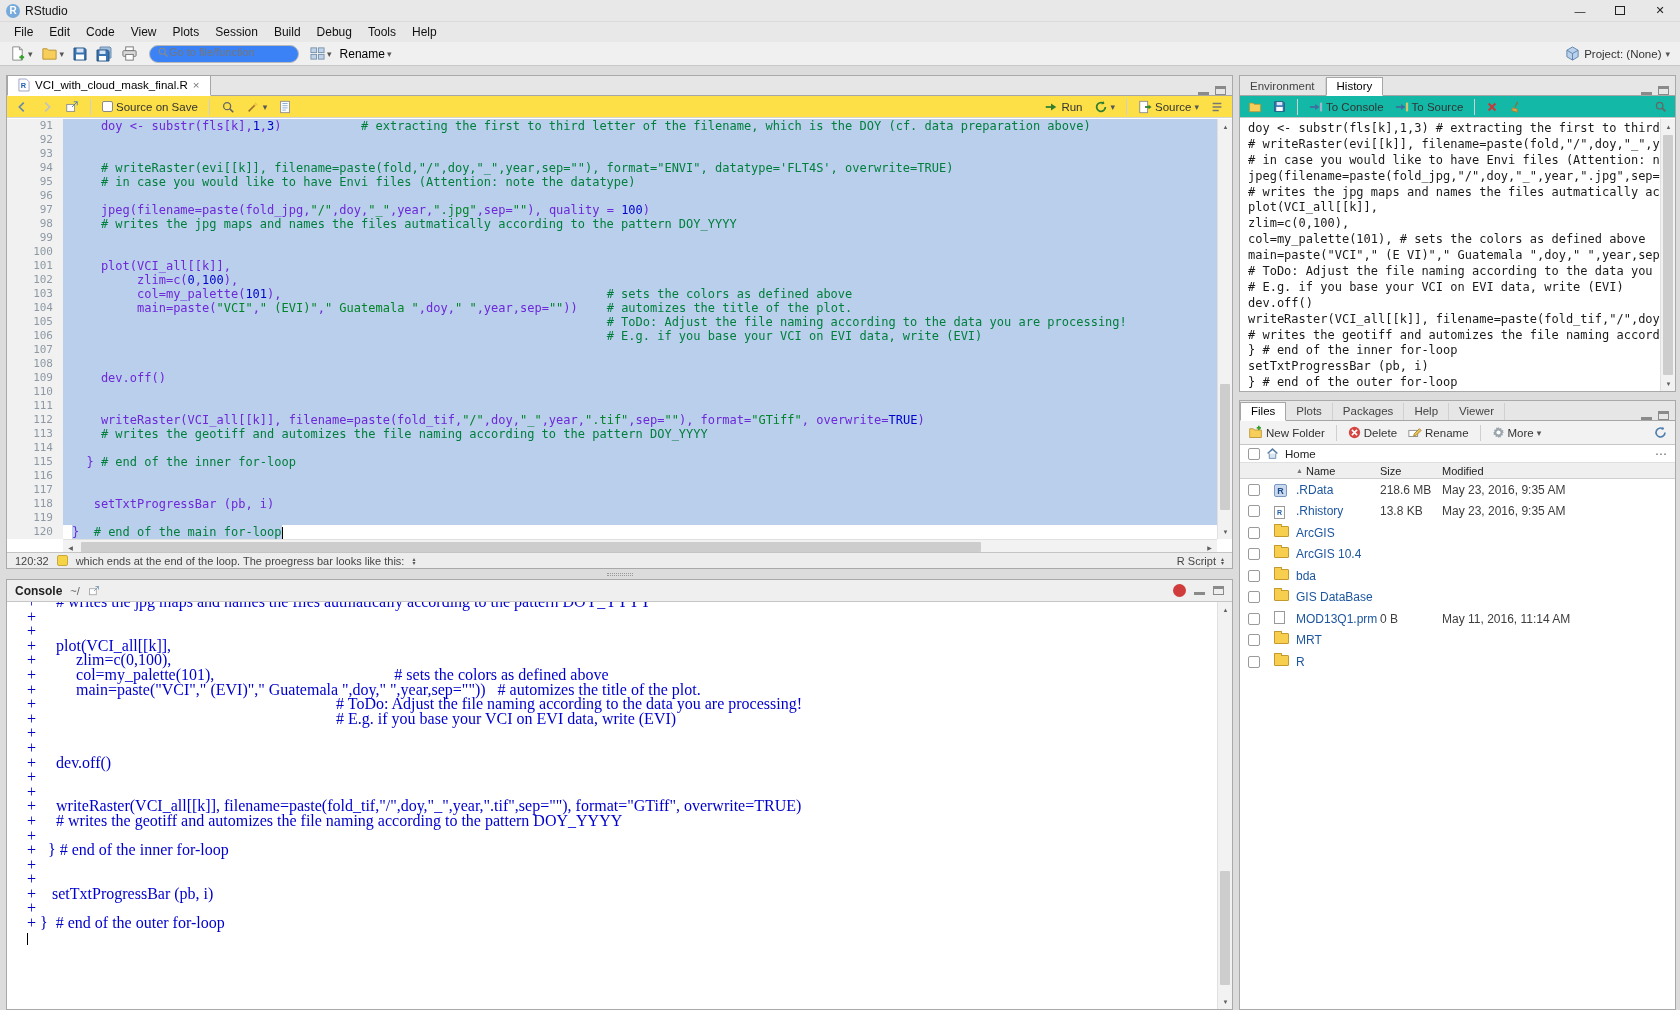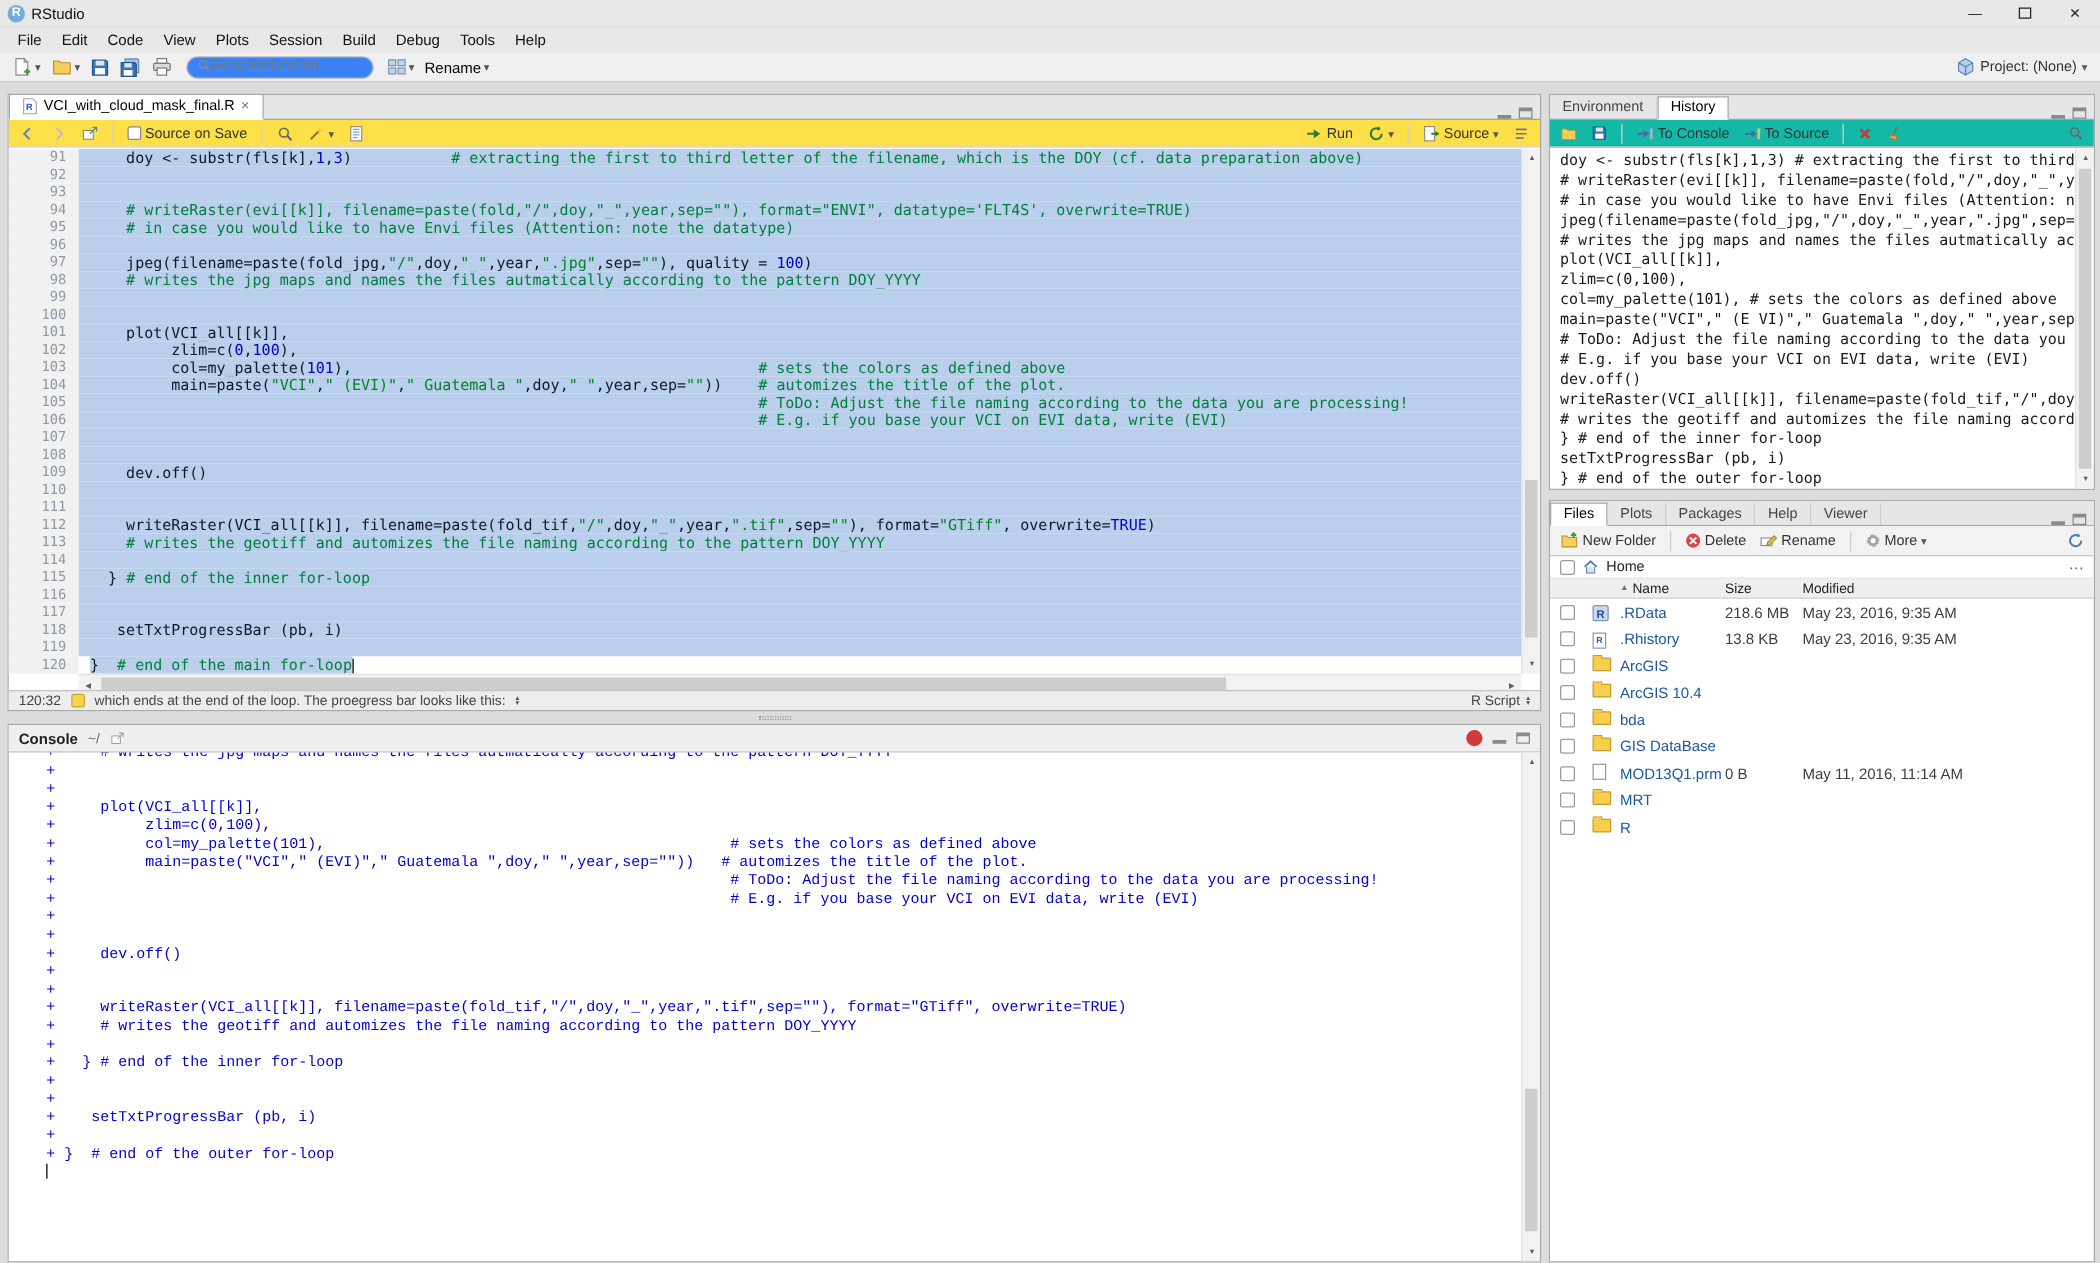--- a/index.html
+++ b/index.html
@@ -50,21 +50,21 @@
   #ed-toolbar{height:22px;background:#fde047;border-bottom:1px solid #D5D5D5;display:flex;align-items:center;padding:0 4px;gap:3px}
   .edbtn{display:inline-flex;align-items:center;gap:3px;padding:1px 4px;font-size:11.5px;color:#333}
   .chk{width:11px;height:11px;border:1px solid #8a8a8a;background:#fff;display:inline-block;border-radius:2px}
   #code-wrap{position:absolute;top:43px;left:0;right:0;height:420px;overflow:hidden;background:#fff}
   #code-lines{position:absolute;top:0;left:0;right:15px}
   .code-row{display:flex;height:14px;line-height:14px;font-family:"DejaVu Sans Mono","Liberation Mono",monospace;font-size:12px}
   .gut{width:56px;background:#F1F1F1;color:#8E99A4;text-align:right;padding-right:10px;font-size:11px;flex:none}
   .ctext{flex:1;white-space:pre;padding-left:9px}
   .ctext.selfull{background:#B9CFEC}
   .selpart{background:#B9CFEC}
-  .tok-p{color:#0f172a}.tok-c{color:#007F3C}.tok-s{color:#008426}.tok-n{color:#0000CD}.tok-b{color:#0000CD}
+  .tok-p{color:#6d28d9}.tok-c{color:#007F3C}.tok-s{color:#008426}.tok-n{color:#0000CD}.tok-b{color:#0000CD}
   .caret{display:inline-block;width:1px;height:12px;background:#000;vertical-align:middle}
 
   
   .vscroll{position:absolute;width:15px;background:#F2F2F2;border-left:1px solid #E0E0E0}
   .hscroll{position:absolute;height:15px;background:#F2F2F2;border-top:1px solid #E0E0E0}
   .sb-arrow{position:absolute;width:15px;height:15px;display:flex;align-items:center;justify-content:center;
     font-size:6px;color:#606060}
   .sb-thumb{position:absolute;background:#CDCDCD;border-radius:1px}
 
   #ed-status{position:absolute;left:0;right:0;bottom:0;height:16px;background:#EDEDED;border-top:1px solid #C4C4C4;
@@ -76,21 +76,21 @@
   
   #splitter{position:absolute;top:503px;left:0;width:1227px;height:10px;display:flex;align-items:center;justify-content:center}
   .grip{width:26px;height:3px;border-top:1px dotted #9a9a9a;border-bottom:1px dotted #9a9a9a}
 
   
   #console-pane{top:513px;left:0;width:1227px;bottom:0}
   #console-header{height:22px;background:#EFEFEF;border-bottom:1px solid #C6C6C6;display:flex;align-items:center;padding:0 8px;gap:8px}
   #console-title{font-weight:bold;font-size:12px;color:#222}
   #console-path{font-size:11px;color:#666}
   #console-body{position:absolute;top:22px;left:0;right:15px;bottom:0;overflow:hidden;
-    font-family:Liberation Mono, monospace;font-size:12px;color:#0000CD;padding-left:30px}
+    font-family:Liberation Serif, serif;font-size:16px;color:#0000CD;padding-left:20px}
   .con-line{height:14.6px;line-height:14.6px;white-space:pre}
   .con-line:first-child{margin-top:-7px}
   .stop-circle{width:13px;height:13px;border-radius:50%;background:#D03B3B;display:inline-block}
 
   
   #env-pane{top:9px;left:0;right:0;height:317px}
   .mini-toolbar{height:22px;background:#14b8a6;border-bottom:1px solid #C6C6C6;display:flex;align-items:center;padding:0 4px;gap:3px}
   #hist-list{position:absolute;top:43px;left:0;right:15px;bottom:0;overflow:hidden;
     font-family:"DejaVu Sans Mono","Liberation Mono",monospace;font-size:12px;color:#1A1A1A;padding:2px 0 0 8px}
   .hist-line{height:15.9px;line-height:15.9px;white-space:pre}

